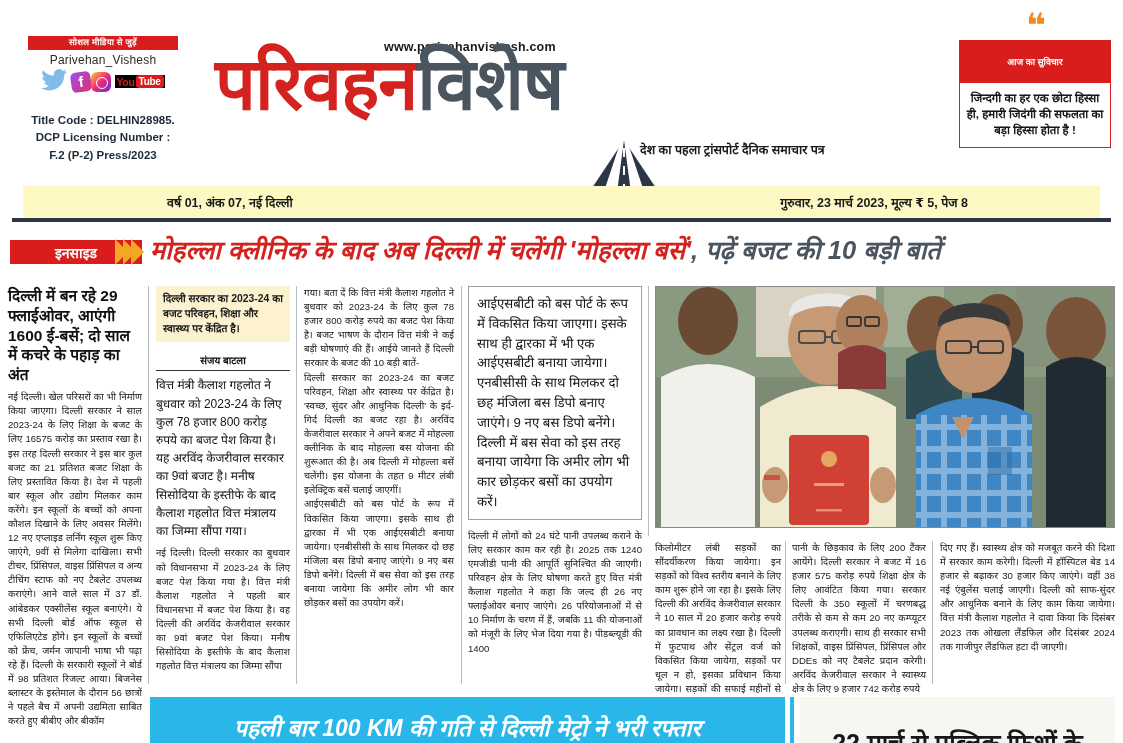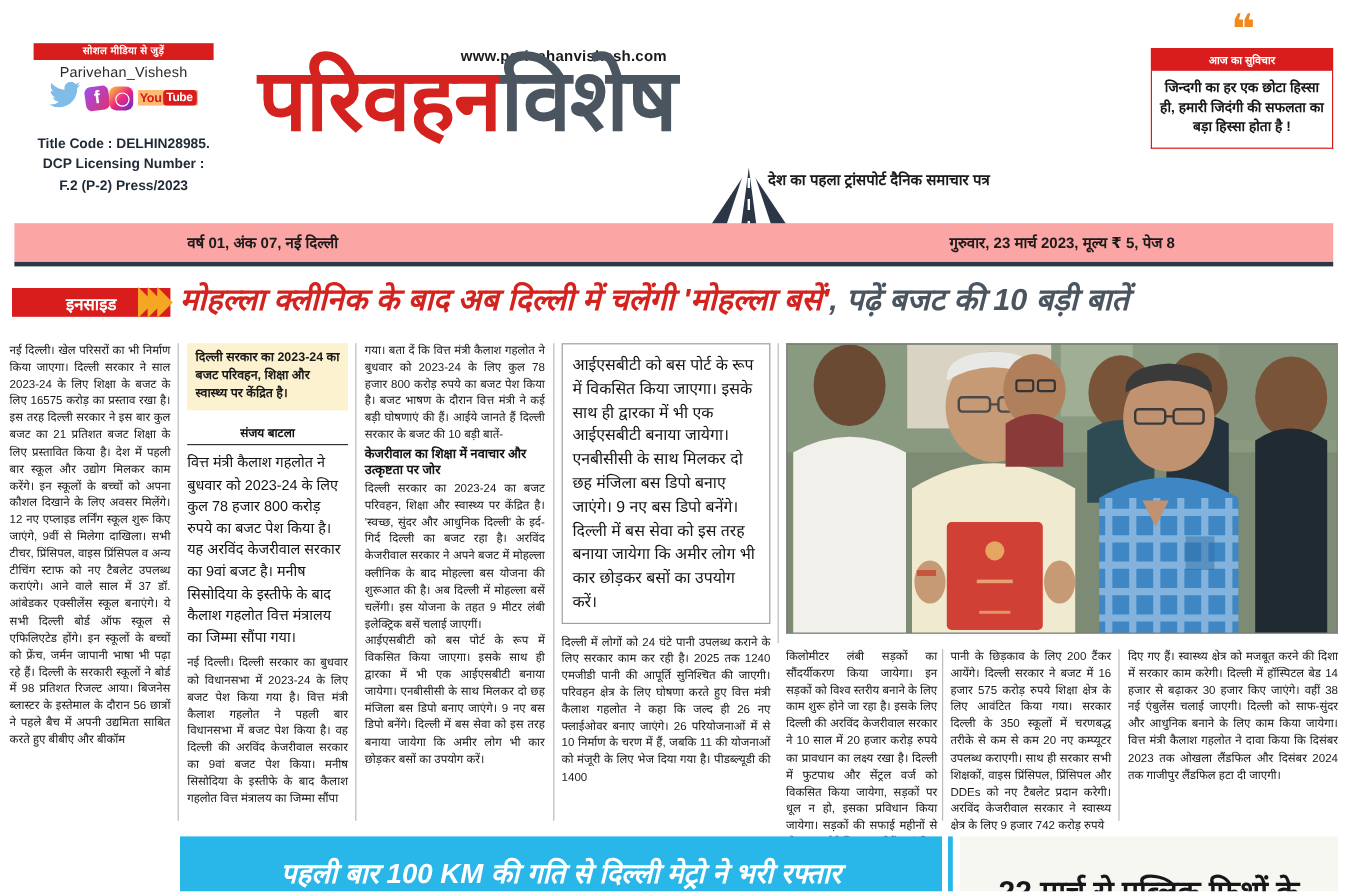--- a/index.html
+++ b/index.html
@@ -29,21 +29,21 @@
     color:#fff;font-weight:bold;font-size:15px;line-height:20px;text-align:center;
     transform: rotate(-8deg);
   }
   .ic-ig {
     width:20px;height:20px;border-radius:6px;margin-left:-4px;
     background:linear-gradient(135deg,#f9ce34,#ee2a7b,#6228d7);
     position:relative;
   }
   .ic-ig::after{content:"";position:absolute;left:5px;top:5px;width:10px;height:10px;border:1.8px solid #fff;border-radius:50%;}
   .ic-yt {
-    background:#fdba74;color:#d91c1c;font-weight:bold;font-size:10.5px;
+    background:#000000;color:#d91c1c;font-weight:bold;font-size:10.5px;
     padding:0 1px;letter-spacing:-.3px;display:flex;align-items:center;gap:1px;
   }
   .yt-box{background:#d91c1c;color:#fff;border-radius:3px;padding:1px 3px;font-size:10px;}
 
   .license { position:absolute; left:18px; top:112px; width:170px; text-align:center;
     font-size:11.5px; font-weight:bold; color:#1f2a37; line-height:1.5; }
 
   .website { position:absolute; left:384px; top:40px; font-size:12.5px; font-weight:bold; color:#1a1a1a; letter-spacing:.2px;}
 
   .logo { position:absolute; left:215px; top:48px; width:700px; height:105px; }
@@ -65,26 +65,26 @@
     position:absolute; top:0; width:96px; height:72px; background:#fff;
   }
   .road-edge-l { clip-path: polygon(50% 0%, 40% 100%, 22% 100%, 47% 0%); }
   .road-edge-r { clip-path: polygon(53% 0%, 78% 100%, 60% 100%, 50% 0%); }
   .road-dash { position:absolute; left:47px; top:8px; width:2px; height:64px;
     background: repeating-linear-gradient(#fff 0 9px, transparent 9px 18px); }
 
   
   .quote-wrap { position:absolute; right:12px; top:14px; width:152px; text-align:center; }
   .quote-mark { color:#f08a1e; font-size:34px; font-weight:bold; line-height:.7; letter-spacing:-2px; }
-  .quote-head { background:#d91c1c; color:#fff; font-size:9px; font-weight:bold; padding:3px 0; margin-top:2px; }
+  .quote-head { background:#d91c1c; color:#fff; font-size:9px; font-weight:bold; padding:15px 0; margin-top:2px; }
   .quote-body { border:1.5px solid #d91c1c; border-top:none; padding:7px 6px 8px;
     font-size:11.5px; font-weight:bold; color:#161616; line-height:1.42; }
 
   
-  .datebar { position:relative; height:32px; background:#fca5a5; margin:0 12px;padding-left:24px; }
+  .datebar { position:relative; height:32px; background:#fef9c3; margin:0 23px;padding-left:24px; }
   .datebar .l { position:absolute; left:144px; top:8px; font-size:12.5px; font-weight:bold; color:#1b1b1b;}
   .datebar .r { position:absolute; right:132px; top:8px; font-size:12.5px; font-weight:bold; color:#1b1b1b;}
   .datebar-rule { height:4px; background:#2b3647; margin:0 12px; }
 
   
   .headline-row { position:relative; height:44px; margin-top:14px; }
   .inside-tab {
     position:absolute; left:10px; top:4px; width:132px; height:24px;
     background:#d91c1c; color:#fff; font-size:14px; font-weight:bold;
     display:flex; align-items:center; justify-content:center;
@@ -217,33 +217,33 @@
   <div class="body-area">
 
     <div class="vrule" style="left:148px;height:398px;"></div>
     <div class="vrule" style="left:296px;height:398px;"></div>
     <div class="vrule" style="left:461px;height:398px;"></div>
     <div class="vrule" style="left:648px;height:250px;"></div>
     <div class="vrule" style="left:785px;top:255px;height:143px;"></div>
     <div class="vrule" style="left:932px;top:255px;height:143px;"></div>
 
     <div class="col" style="left:8px;width:134px;">
+      <div class="kicker">दिल्ली में बन रहे 29 फ्लाईओवर, आएंगी 1600 ई-बसें; दो साल में कचरे के पहाड़ का अंत</div>
       <div class="para">नई दिल्ली। खेल परिसरों का भी निर्माण किया जाएगा। दिल्ली सरकार ने साल 2023-24 के लिए शिक्षा के बजट के लिए 16575 करोड़ का प्रस्ताव रखा है। इस तरह दिल्ली सरकार ने इस बार कुल बजट का 21 प्रतिशत बजट शिक्षा के लिए प्रस्तावित किया है। देश में पहली बार स्कूल और उद्योग मिलकर काम करेंगे। इन स्कूलों के बच्चों को अपना कौशल दिखाने के लिए अवसर मिलेंगे। 12 नए एप्लाइड लर्निंग स्कूल शुरू किए जाएंगे, 9वीं से मिलेगा दाखिला। सभी टीचर, प्रिंसिपल, वाइस प्रिंसिपल व अन्य टीचिंग स्टाफ को नए टैबलेट उपलब्ध कराएंगे। आने वाले साल में 37 डॉ. आंबेडकर एक्सीलेंस स्कूल बनाएंगे। ये सभी दिल्ली बोर्ड ऑफ स्कूल से एफिलिएटेड होंगे। इन स्कूलों के बच्चों को फ्रेंच, जर्मन जापानी भाषा भी पढ़ा रहे हैं। दिल्ली के सरकारी स्कूलों ने बोर्ड में 98 प्रतिशत रिजल्ट आया। बिजनेस ब्लास्टर के इस्तेमाल के दौरान 56 छात्रों ने पहले बैच में अपनी उद्यमिता साबित करते हुए बीबीए और बीकॉम</div>
     </div>
 
     <div class="col" style="left:156px;width:134px;">
       <div class="tintbox">दिल्ली सरकार का 2023-24 का बजट परिवहन, शिक्षा और स्वास्थ्य पर केंद्रित है।</div>
       <div class="byline">संजय बाटला</div>
       <div class="bigpara">वित्त मंत्री कैलाश गहलोत ने बुधवार को 2023-24 के लिए कुल 78 हजार 800 करोड़ रुपये का बजट पेश किया है। यह अरविंद केजरीवाल सरकार का 9वां बजट है। मनीष सिसोदिया के इस्तीफे के बाद कैलाश गहलोत वित्त मंत्रालय का जिम्मा सौंपा गया।</div>
       <div class="para" style="margin-top:6px;">नई दिल्ली। दिल्ली सरकार का बुधवार को विधानसभा में 2023-24 के लिए बजट पेश किया गया है। वित्त मंत्री कैलाश गहलोत ने पहली बार विधानसभा में बजट पेश किया है। वह दिल्ली की अरविंद केजरीवाल सरकार का 9वां बजट पेश किया। मनीष सिसोदिया के इस्तीफे के बाद कैलाश गहलोत वित्त मंत्रालय का जिम्मा सौंपा</div>
     </div>
 
     <div class="col" style="left:304px;width:150px;">
       <div class="para">गया। बता दें कि वित्त मंत्री कैलाश गहलोत ने बुधवार को 2023-24 के लिए कुल 78 हजार 800 करोड़ रुपये का बजट पेश किया है। बजट भाषण के दौरान वित्त मंत्री ने कई बड़ी घोषणाएं की हैं। आईये जानते हैं दिल्ली सरकार के बजट की 10 बड़ी बातें-</div>
-      <div class="subhead">केजरीवाल का शिक्षा में नवाचार और उत्कृष्टता पर जोर</div>
       <div class="para">दिल्ली सरकार का 2023-24 का बजट परिवहन, शिक्षा और स्वास्थ्य पर केंद्रित है। 'स्वच्छ, सुंदर और आधुनिक दिल्ली' के इर्द-गिर्द दिल्ली का बजट रहा है। अरविंद केजरीवाल सरकार ने अपने बजट में मोहल्ला क्लीनिक के बाद मोहल्ला बस योजना की शुरूआत की है। अब दिल्ली में मोहल्ला बसें चलेंगी। इस योजना के तहत 9 मीटर लंबी इलेक्ट्रिक बसें चलाई जाएगीं।</div>
       <div class="para">आईएसबीटी को बस पोर्ट के रूप में विकसित किया जाएगा। इसके साथ ही द्वारका में भी एक आईएसबीटी बनाया जायेगा। एनबीसीसी के साथ मिलकर दो छह मंजिला बस डिपो बनाए जाएंगे। 9 नए बस डिपो बनेंगे। दिल्ली में बस सेवा को इस तरह बनाया जायेगा कि अमीर लोग भी कार छोड़कर बसों का उपयोग करें।</div>
     </div>
 
     <div class="col" style="left:468px;width:174px;">
       <div class="framebox">आईएसबीटी को बस पोर्ट के रूप में विकसित किया जाएगा। इसके साथ ही द्वारका में भी एक आईएसबीटी बनाया जायेगा। एनबीसीसी के साथ मिलकर दो छह मंजिला बस डिपो बनाए जाएंगे। 9 नए बस डिपो बनेंगे। दिल्ली में बस सेवा को इस तरह बनाया जायेगा कि अमीर लोग भी कार छोड़कर बसों का उपयोग करें।</div>
       <div class="para" style="margin-top:9px;">दिल्ली में लोगों को 24 घंटे पानी उपलब्ध कराने के लिए सरकार काम कर रही है। 2025 तक 1240 एमजीडी पानी की आपूर्ति सुनिश्चित की जाएगी। परिवहन क्षेत्र के लिए घोषणा करते हुए वित्त मंत्री कैलाश गहलोत ने कहा कि जल्द ही 26 नए फ्लाईओवर बनाए जाएंगे। 26 परियोजनाओं में से 10 निर्माण के चरण में हैं, जबकि 11 की योजनाओं को मंजूरी के लिए भेज दिया गया है। पीडब्ल्यूडी की 1400</div>
     </div>
 
     <div class="photo" style="left:655px;top:0;width:460px;height:242px;">

